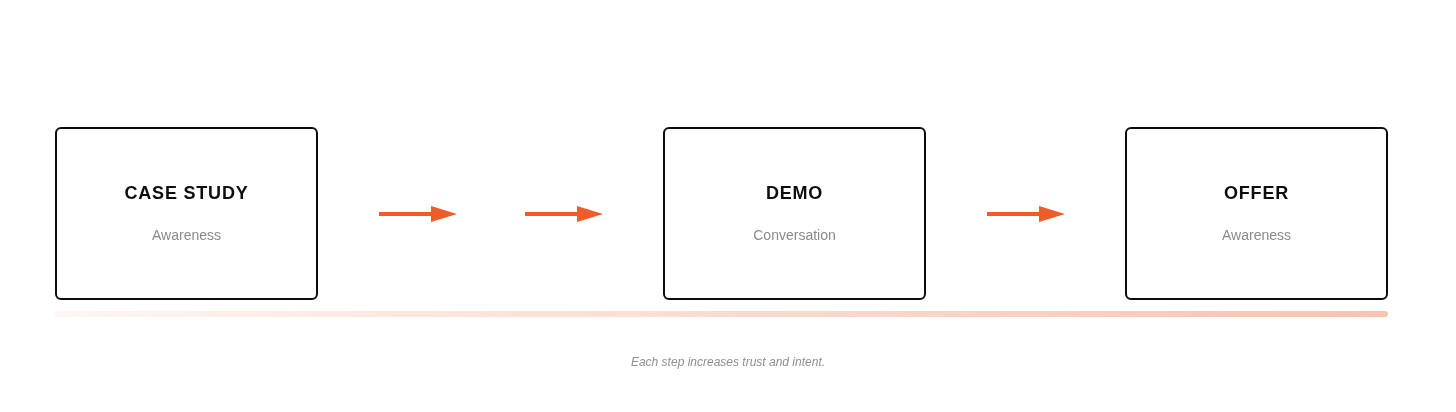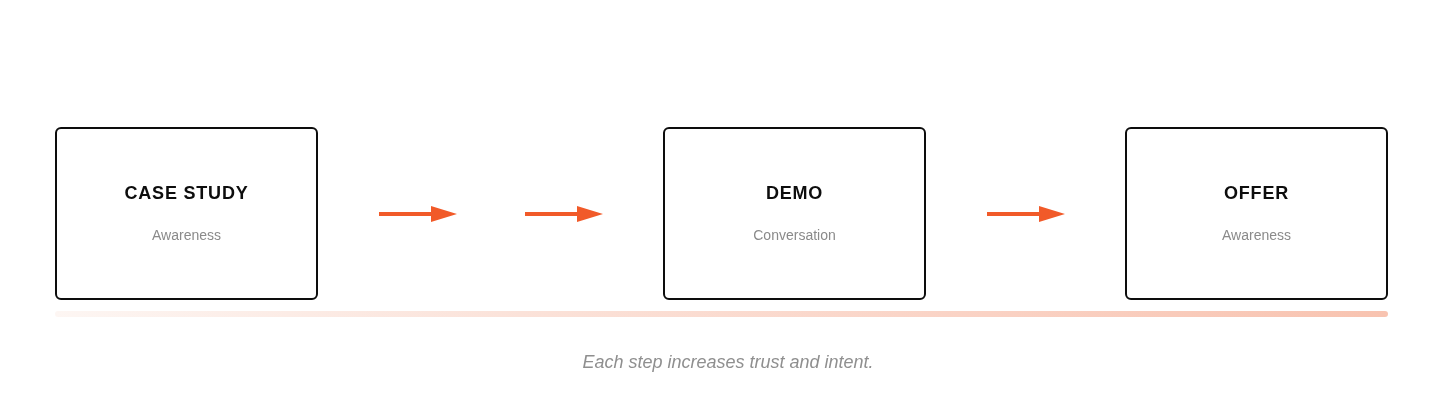--- a/index.html
+++ b/index.html
@@ -106,21 +106,21 @@
     background: linear-gradient(to right, #fdf6f3 0%, #fbe2d9 35%, #fad2c4 70%, #f8c3b0 100%);
   }
 
   
   .caption {
     position: absolute;
     top: 352px;
     left: 0;
     width: 1456px;
     text-align: center;
-    font-size: 18px;
+    font-size: 12px;
     font-style: italic;
     color: #8f8f8f;
     line-height: 20px;
     white-space: nowrap;
   }
 </style>
 </head>
 <body>
 
 <div id="canvas">

